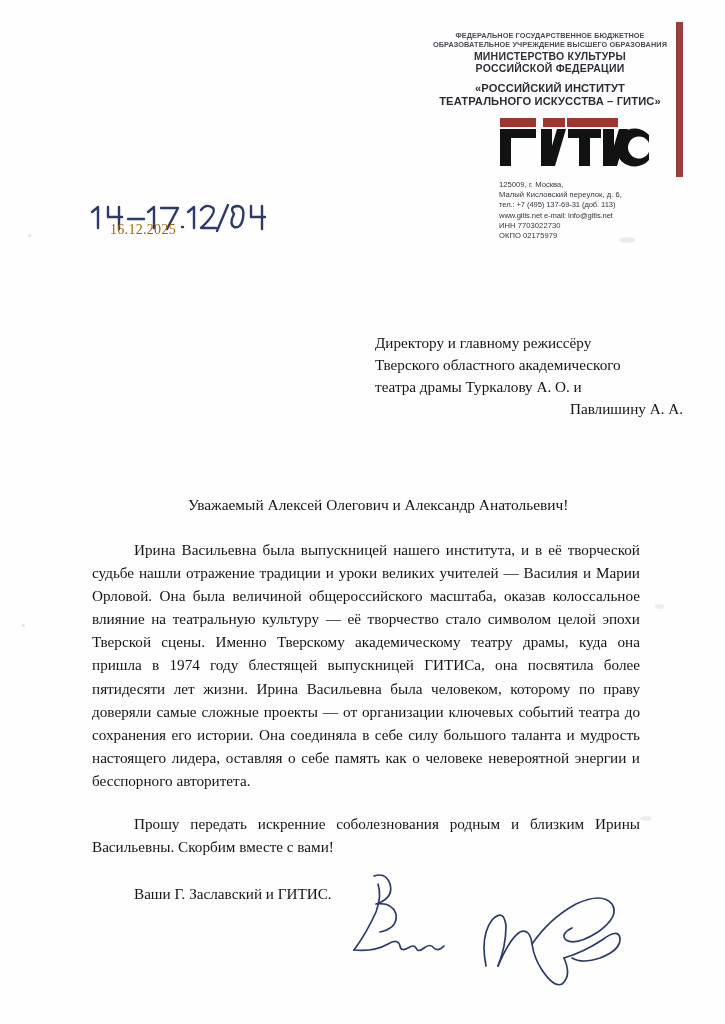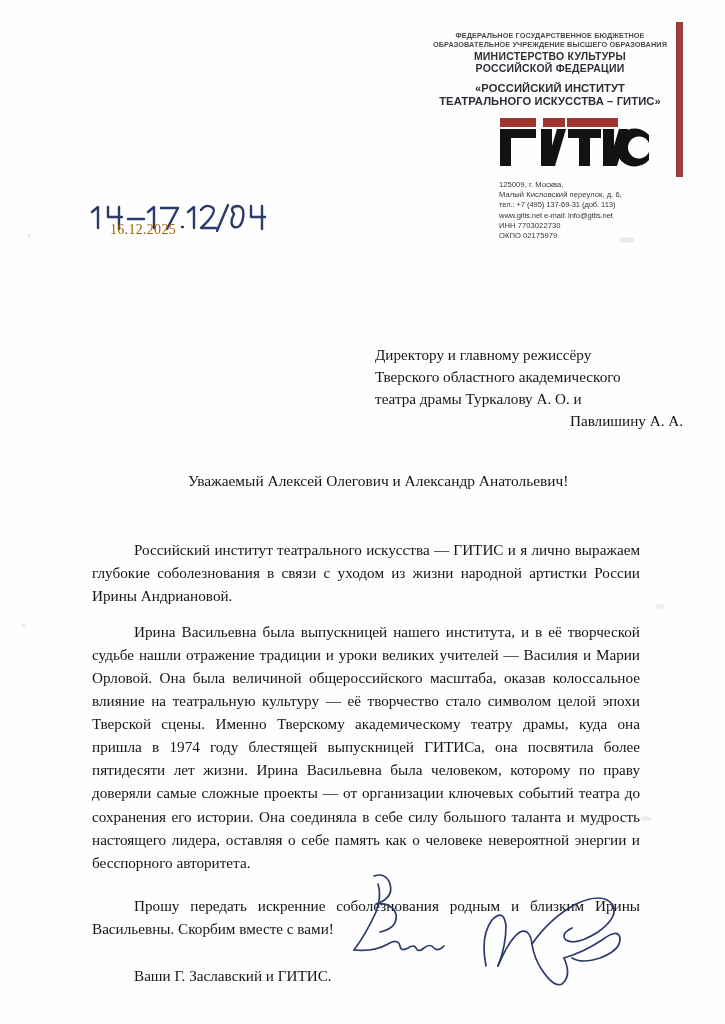--- a/index.html
+++ b/index.html
@@ -112,34 +112,34 @@
     top: 222px;
     left: 110px;
     font-size: 14px;
     letter-spacing: 0.3px;
     color: #a16207;
   }
 
   
   .addressee {
     position: absolute;
-    top: 344px;
+    top: 332px;
     left: 375px;
     width: 308px;
     font-size: 15.2px;
     line-height: 22px;
     text-align: justify;
     color: #141418;
   }
   .addressee .last { text-align: right; }
 
   
   .salutation {
     position: absolute;
-    top: 470px;
+    top: 494px;
     left: 188px;
     font-size: 15.4px;
     line-height: 22px;
     color: #141418;
   }
 
   
   .body-text {
     position: absolute;
     top: 538px;
@@ -271,21 +271,20 @@
   <div class="addressee">
     <div>Директору и главному режиссёру</div>
     <div>Тверского областного академического</div>
     <div>театра драмы Туркалову А. О. и</div>
     <div class="last">Павлишину А. А.</div>
   </div>
 
   <div class="salutation">Уважаемый Алексей Олегович и Александр Анатольевич!</div>
 
   <div class="body-text">
-    <p>Российский институт театрального искусства — ГИТИС и я лично выражаем глубокие соболезнования в связи с уходом из жизни народной артистки России Ирины Андриановой.</p>
     <p class="p-gap-large">Ирина Васильевна была выпускницей нашего института, и в её творческой судьбе нашли отражение традиции и уроки великих учителей — Василия и Марии Орловой. Она была величиной общероссийского масштаба, оказав колоссальное влияние на театральную культуру — её творчество стало символом целой эпохи Тверской сцены. Именно Тверскому академическому театру драмы, куда она пришла в 1974 году блестящей выпускницей ГИТИСа, она посвятила более пятидесяти лет жизни. Ирина Васильевна была человеком, которому по праву доверяли самые сложные проекты — от организации ключевых событий театра до сохранения его истории. Она соединяла в себе силу большого таланта и мудрость настоящего лидера, оставляя о себе память как о человеке невероятной энергии и бесспорного авторитета.</p>
     <p>Прошу передать искренние соболезнования родным и близким Ирины Васильевны. Скорбим вместе с вами!</p>
     <p class="sig-line">Ваши Г. Заславский и ГИТИС.</p>
   </div>
 
   <div class="sig-a">
     <svg width="130" height="95" viewBox="0 0 130 95">
       <g fill="none" stroke="#2b3a6b" stroke-width="1.7" stroke-linecap="round" stroke-linejoin="round">
         <path d="M22 4 Q34 0 38 12 Q42 26 24 32 Q40 30 44 42 Q46 56 28 60"></path>
         <path d="M2 78 Q14 62 24 40 Q30 24 26 12"></path>

